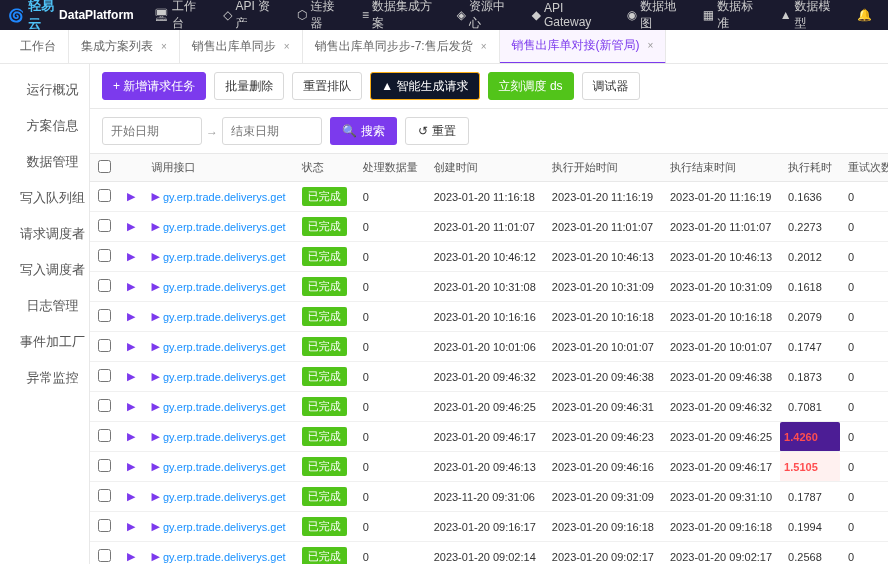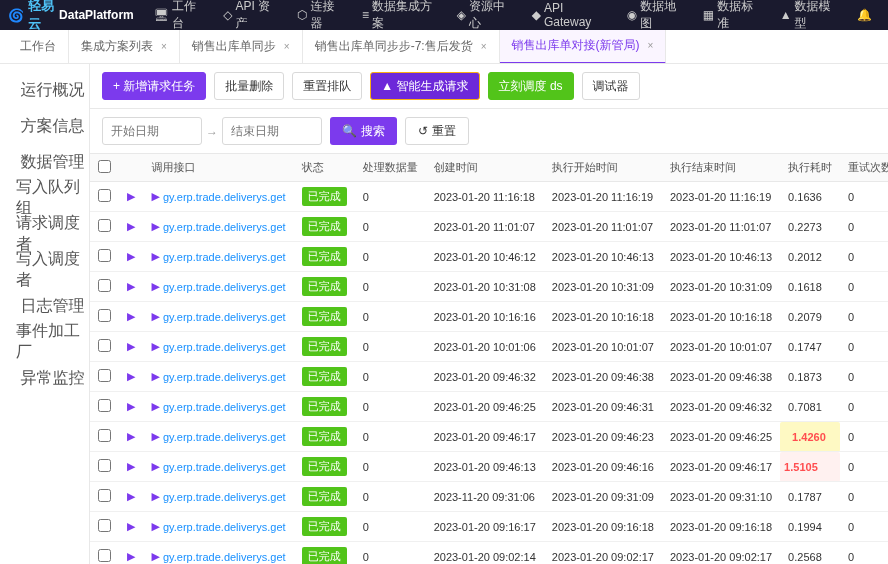--- a/index.html
+++ b/index.html
@@ -61,21 +61,21 @@
     .sidebar {
       width: 90px;
       background: #fff;
       border-right: 1px solid #e8e8e8;
       padding-top: 8px;
       flex-shrink: 0;
     }
     .sidebar-item {
       display: flex; align-items: center; justify-content: center;
       height: 36px; padding: 0 0;
-      font-size: 16px; color: #555; cursor: pointer;
+      font-size: 13px; color: #555; cursor: pointer;
       border-left: 3px solid transparent;
       margin-left: 13px;
     }
     .sidebar-item.active {
       color: #7c3aed; background: #f5f0ff;
       border-left: 3px solid #7c3aed;
     }
 
     
     .content {
@@ -97,21 +97,21 @@
       flex-shrink: 0;
     }
     .btn {
       display: flex; align-items: center; gap: 4px;
       padding: 4px 10px; border: 1px solid #d9d9d9;
       border-radius: 3px; background: #fff; color: #333;
       font-size: 12px; cursor: pointer; height: 28px;
     }
     .btn-primary { background: #7c3aed; color: #fff; border-color: #7c3aed; }
     .btn-green { background: #52c41a; color: #fff; border-color: #52c41a; }
-    .btn-warning { background: #6d28d9; color: #fff; border-color: #faad14; }
+    .btn-warning { background: #0f172a; color: #fff; border-color: #faad14; }
 
     
     .filter-bar {
       background: #fff;
       padding: 8px 12px;
       display: flex;
       align-items: center;
       gap: 8px;
       border-bottom: 1px solid #e8e8e8;
       flex-shrink: 0;
@@ -523,21 +523,21 @@
         gy.erp.trade.deliverys.get
       </span>
     </td>
     <td>
       <span class="status-badge">已完成</span>
     </td>
     <td>0</td>
     <td>2023-01-20 09:46:17</td>
     <td>2023-01-20 09:46:23</td>
     <td>2023-01-20 09:46:25</td>
-    <td class="highlight-red" style="background:#fef9c3;border-radius:2px;padding:2px 12px;margin-left:43px;">1.4260</td>
+    <td class="highlight-red" style="background:#4c1d95;border-radius:2px;padding:2px 4px;margin-left:43px;">1.4260</td>
     <td>0</td>
   </tr>
             <tr>
     <td class="checkbox-col">
       <input type="checkbox" style="">
     </td>
     <td>
       <span style="color:#7c3aed;cursor:pointer;">▶</span>
     </td>
     <td>

